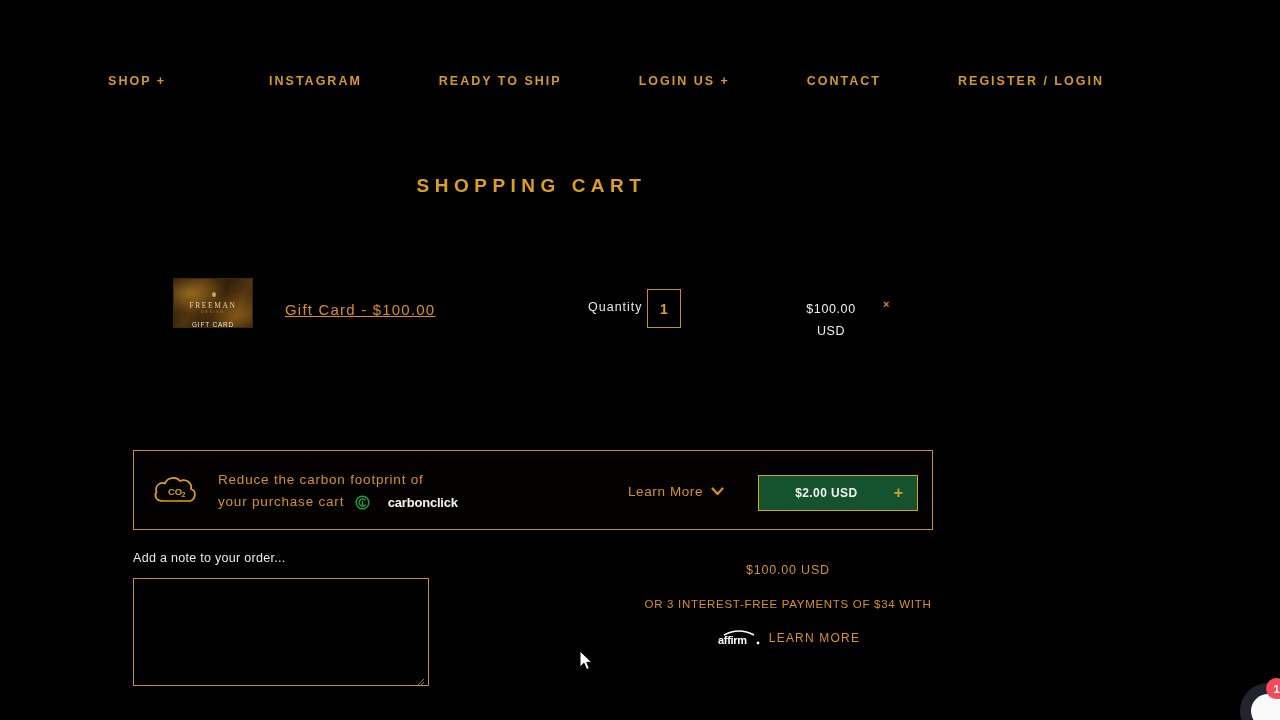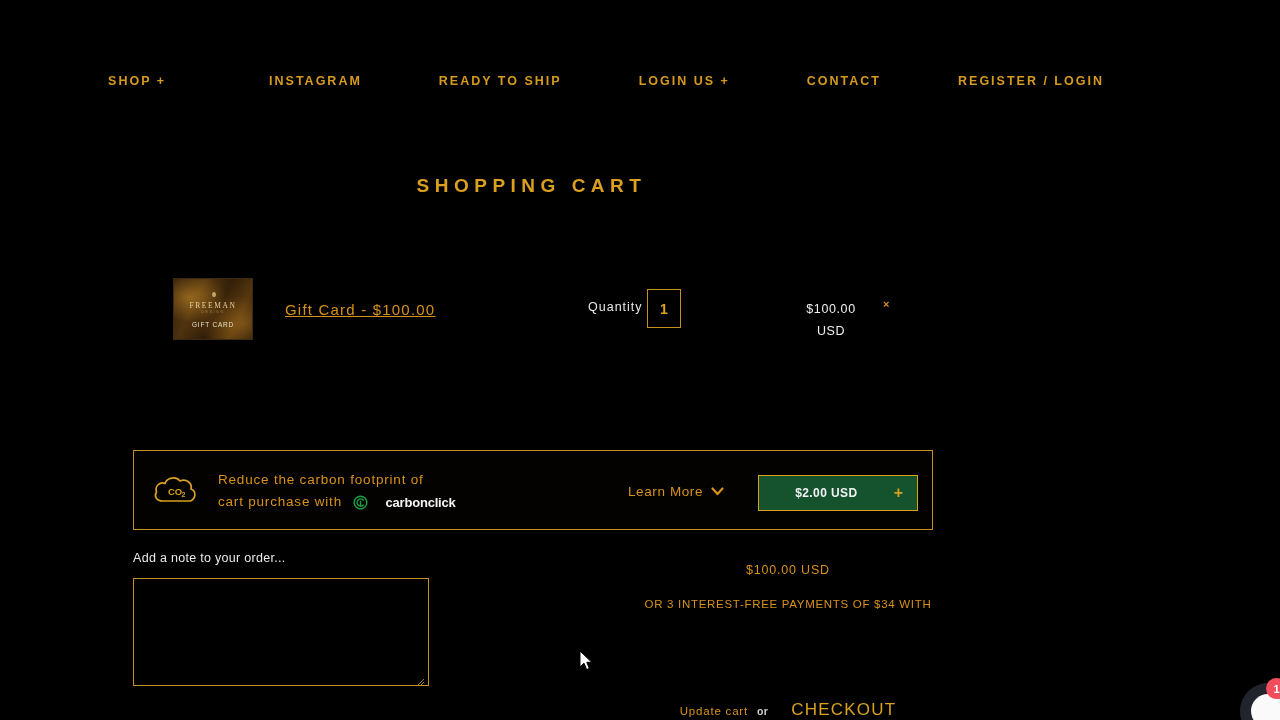--- a/index.html
+++ b/index.html
@@ -37,21 +37,21 @@
     font-size: 19px;
     font-weight: bold;
     letter-spacing: 5.5px;
   }
 
   
   .cart-row {
     position: absolute; top: 278px; left: 0; width: 1063px; height: 70px;
   }
   .thumb {
-    position: absolute; left: 173px; top: 0px; width: 80px; height: 62px;
+    position: absolute; left: 173px; top: 0px; width: 80px; height: 50px;
     background:
       radial-gradient(ellipse at 20% 30%, rgba(214,150,40,0.55) 0%, rgba(120,72,12,0.15) 42%, rgba(0,0,0,0) 70%),
       radial-gradient(ellipse at 88% 75%, rgba(196,132,34,0.45) 0%, rgba(90,54,10,0.12) 45%, rgba(0,0,0,0) 75%),
       linear-gradient(115deg, #1a1006 0%, #4b3110 30%, #2a1a08 55%, #53360f 78%, #1b1006 100%);
     border: 1px solid #3a2a12;
     overflow: hidden;
   }
   .thumb-brand {
     position: absolute; left: 0; right: 0; top: 22px;
     text-align: center; color: #e8cfa0;
@@ -253,21 +253,21 @@
       <svg width="48" height="44" viewBox="0 0 48 44">
         <path d="M12 34 C5 34 3 29 5.5 25 C3.5 19 9 14.5 14 16.5 C16 10.5 25 9 29 14 C35 11.5 41.5 16 40 22 C45 23.5 45.5 31 39.5 34 Z" fill="none" stroke="#d9a11f" stroke-width="1.7" stroke-linejoin="round"></path>
         <text x="17" y="28" fill="#d9a11f" font-size="9.5" font-weight="bold" font-family="Liberation Sans, sans-serif">CO</text>
         <text x="30.5" y="30" fill="#d9a11f" font-size="7" font-weight="bold" font-family="Liberation Sans, sans-serif">2</text>
       </svg>
     </span>
 
     <div class="carbon-text">
       <div>Reduce the carbon footprint of</div>
       <div>
-        <span>cart purchase with</span>
+        <span>your purchase cart</span>
         <span class="cc-logo">
           <svg width="15" height="15" viewBox="0 0 15 15">
             <circle cx="7.5" cy="7.5" r="6.3" fill="none" stroke="#1a9e3e" stroke-width="1.5"></circle>
             <path d="M10.2 4.9 A3.6 3.6 0 1 0 10.2 10.1" fill="none" stroke="#1a9e3e" stroke-width="1.5" stroke-linecap="round"></path>
             <line x1="7.5" y1="6.1" x2="7.5" y2="11.2" stroke="#1a9e3e" stroke-width="1.4" stroke-linecap="round"></line>
           </svg>
           <span class="cc-word">carbonclick</span>
         </span>
       </div>
     </div>
@@ -290,26 +290,31 @@
   <label class="note-label">Add a note to your order...</label>
   <textarea class="note-box" placeholder="" style=""></textarea>
   <span class="note-grip">
     <svg width="10" height="10" viewBox="0 0 10 10">
       <path d="M9 3 L3 9 M9 6 L6 9" stroke="#a07a28" stroke-width="1" fill="none"></path>
     </svg>
   </span>
 
   <div class="subtotal">$100.00 USD</div>
   <div class="affirm-line">OR 3 INTEREST-FREE PAYMENTS OF $34 WITH</div>
-
-  <div class="checkout-row">
-    <button class="update-cart">Update cart</button>
-    <span class="or-text">or</span>
-    <button class="checkout-btn">CHECKOUT</button>
+  <div class="affirm-row">
+    <span class="affirm-logo">
+      <svg width="46" height="16" viewBox="0 0 46 16">
+        <path d="M8 5 Q23 -3 38 5" fill="none" stroke="#ffffff" stroke-width="1.6"></path>
+        <text x="2" y="14" fill="#ffffff" font-size="11" font-weight="bold" font-family="Liberation Sans, sans-serif">affirm</text>
+        <circle cx="42" cy="13" r="1.4" fill="#ffffff"></circle>
+      </svg>
+    </span>
+    <a class="affirm-learn" href="#">LEARN MORE</a>
   </div>
+
 
   <div class="chat-widget">
     <span class="chat-inner"></span>
     <span class="chat-badge">1</span>
   </div>
 
   <span class="cursor">
     <svg width="15" height="22" viewBox="0 0 15 22">
       <path d="M1 1 L1 17 L5 13.2 L7.6 19.5 L10.3 18.4 L7.8 12.3 L12.8 12.3 Z" fill="#ffffff" stroke="#000000" stroke-width="1"></path>
     </svg>

